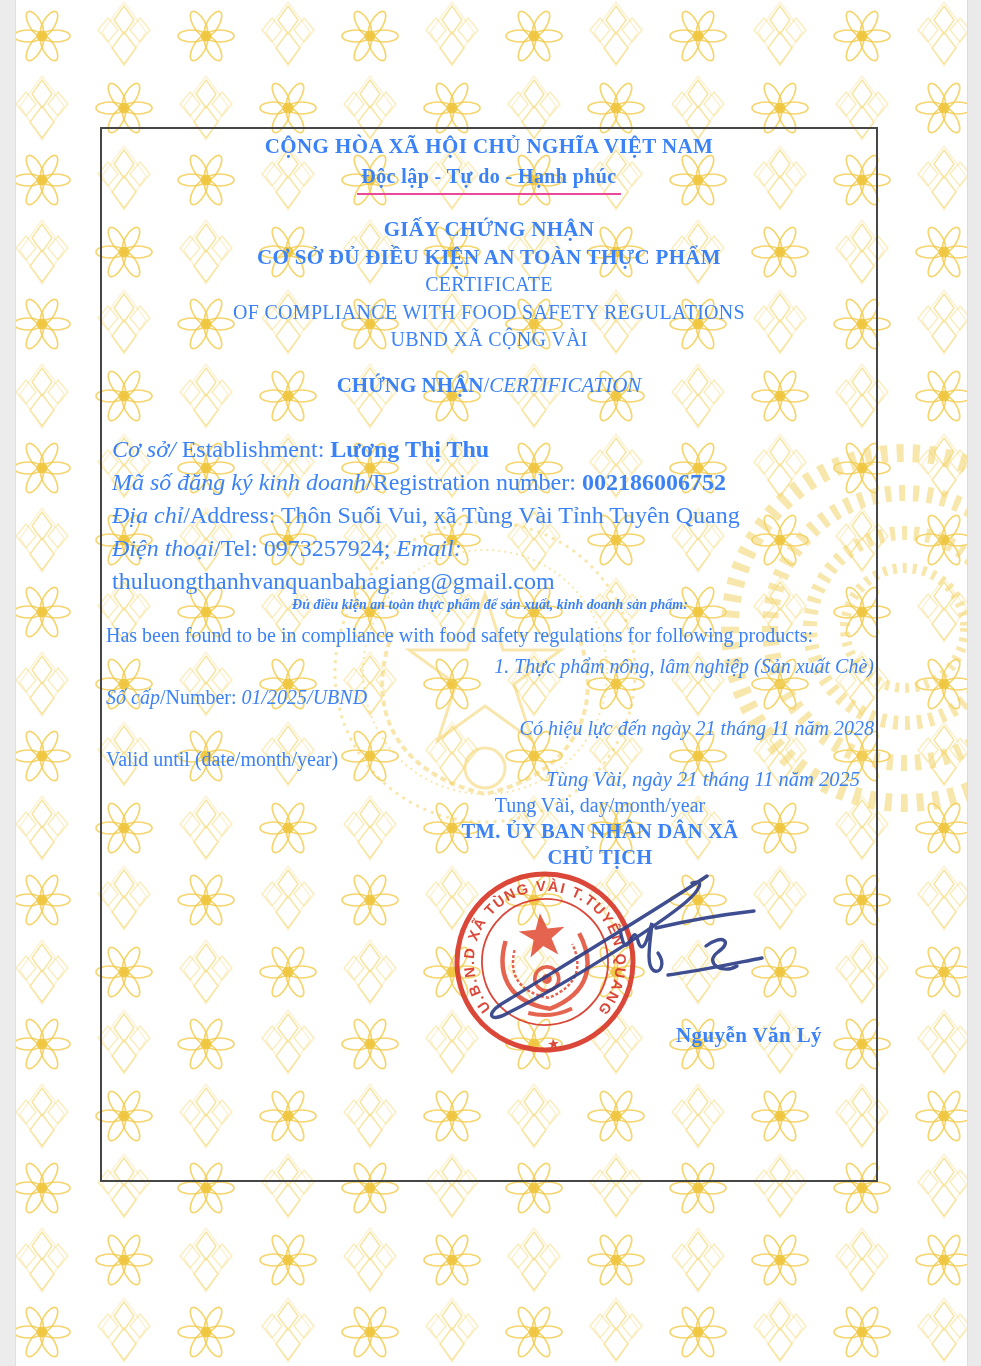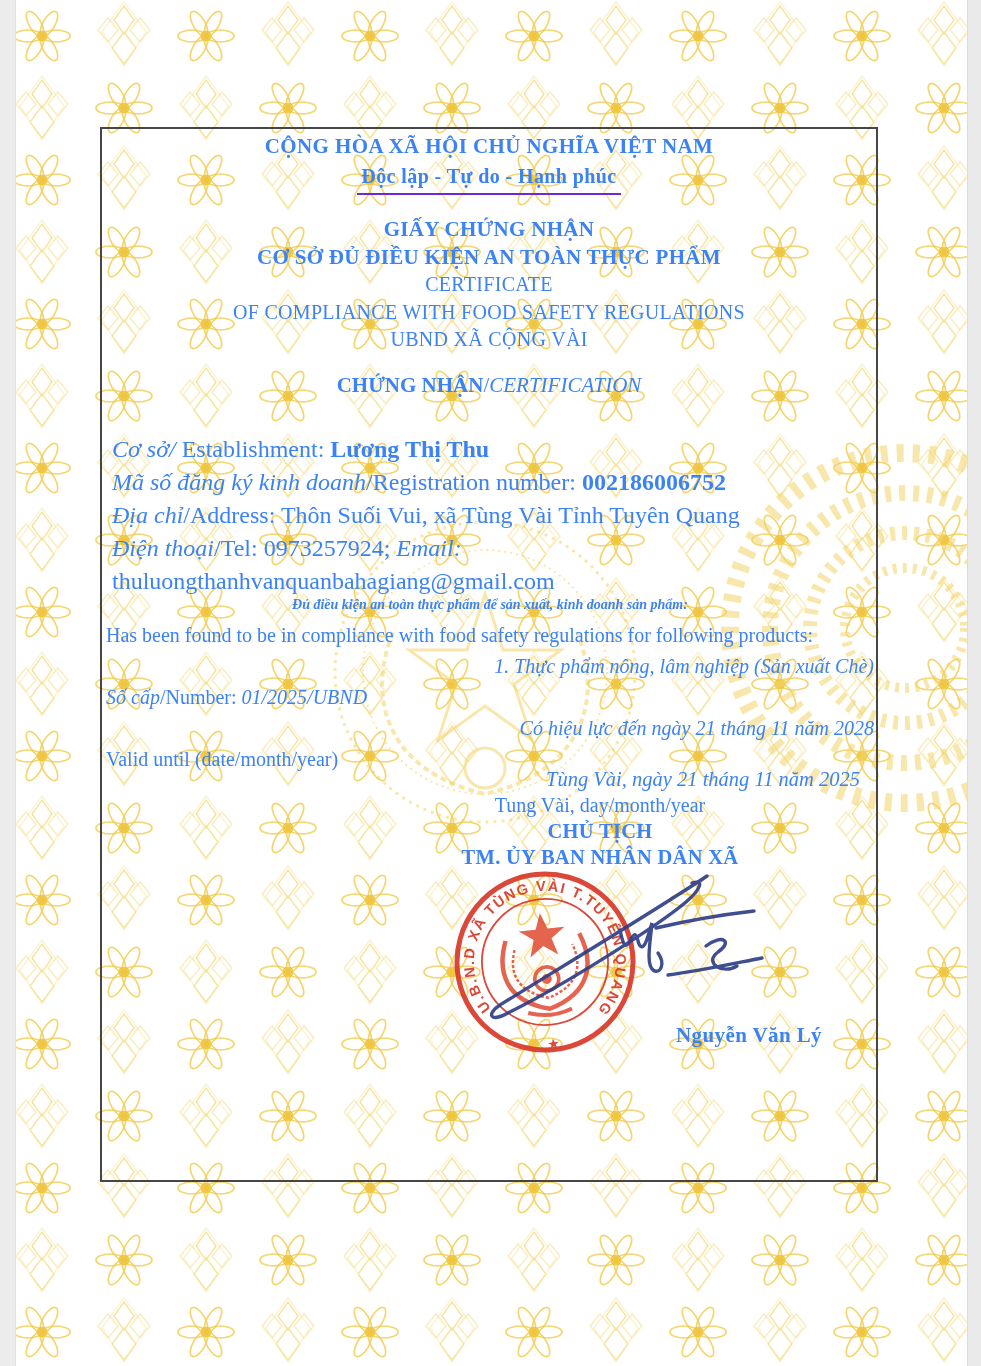--- a/index.html
+++ b/index.html
@@ -18,21 +18,21 @@
     border:2px solid #464646;
   }
   .blk{position:absolute;line-height:27px;font-size:20px;}
   .center{text-align:center;}
   .b{font-weight:bold;}
   .i{font-style:italic;text-align:right;}
   .bi{font-weight:bold;font-style:italic;}
   .national{left:100px;top:133px;width:778px;letter-spacing:.4px;}
   .national .country{font-size:21px;}
   .motto-wrap{margin-top:3px;}
-  .motto{display:inline-block;font-size:20px;border-bottom:2px solid #6d28d9;padding:0 4px 3px 4px;}
+  .motto{display:inline-block;font-size:20px;border-bottom:2px solid #ec4899;padding:0 4px 3px 4px;}
   .titleblk{left:100px;top:216px;width:778px;line-height:27.5px;letter-spacing:.3px;}
   .titleblk .vi{font-size:21px;}
   .titleblk .en{font-size:20px;}
   .certhead{left:100px;top:372px;width:778px;font-size:21px;}
   .fields{left:112px;top:433px;width:764px;line-height:33px;font-size:24px;}
   .compliance{left:106px;top:589px;width:768px;line-height:31px;font-size:20px;}
   .compliance .head{text-align:center;font-size:14px;}
   .sigblk{left:340px;top:766px;width:520px;text-align:center;line-height:26px;}
   .sigblk .dvi{font-size:20.5px;}
   .sigblk .den{font-size:20px;}
@@ -135,22 +135,22 @@
     <div>
       <span class="i">Số cấp</span><span>/Number: </span><span class="i">01/2025/UBND</span>
     </div>
     <div class="i">Có hiệu lực đến ngày 21 tháng 11 năm 2028</div>
     <div>Valid until (date/month/year)</div>
   </div>
 
   <div class="blk sigblk">
     <div class="i dvi">Tùng Vài, ngày 21 tháng 11 năm 2025</div>
     <div class="den">Tung Vài, day/month/year</div>
+    <div class="b auth">TM. ỦY BAN NHÂN DÂN XÃ</div>
     <div class="b auth">CHỦ TỊCH</div>
-    <div class="b auth">TM. ỦY BAN NHÂN DÂN XÃ</div>
   </div>
 
   <svg class="seal-svg" width="190" height="190" viewBox="0 0 190 190" opacity="0.93">
     <circle cx="95" cy="95" r="88" fill="none" stroke="#d93a2b" stroke-width="5"></circle>
     <circle cx="95" cy="95" r="63" fill="none" stroke="#d93a2b" stroke-width="1.8"></circle>
     <g transform="rotate(-38 95 95)">
       <path id="sealArc" d="M 24,95 A 71,71 0 1 1 166,95 A 71,71 0 1 1 24,95" fill="none"></path>
       <text font-size="14.5" font-weight="bold" fill="#d93a2b" letter-spacing="1.6" font-family="Liberation Sans, sans-serif">
         <textPath href="#sealArc" startOffset="4">U.B.N.D XÃ TÙNG VÀI T.TUYÊN QUANG</textPath>
       </text>

